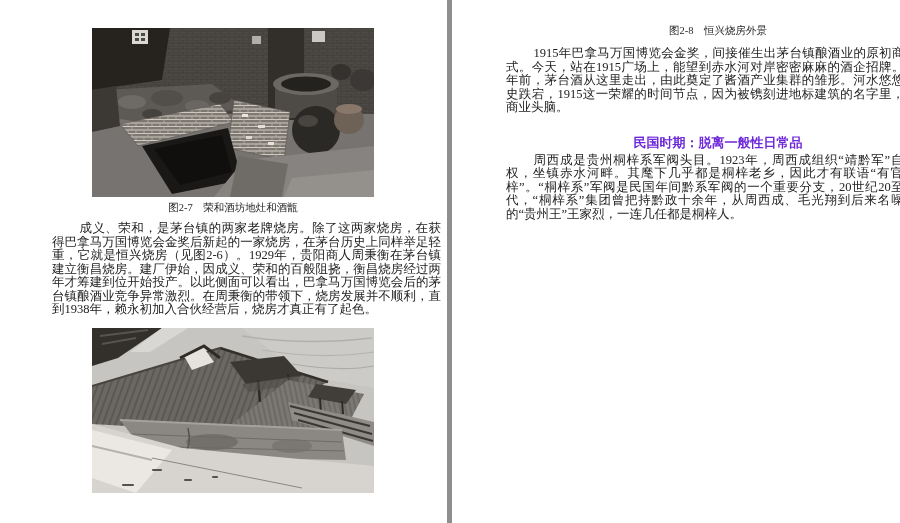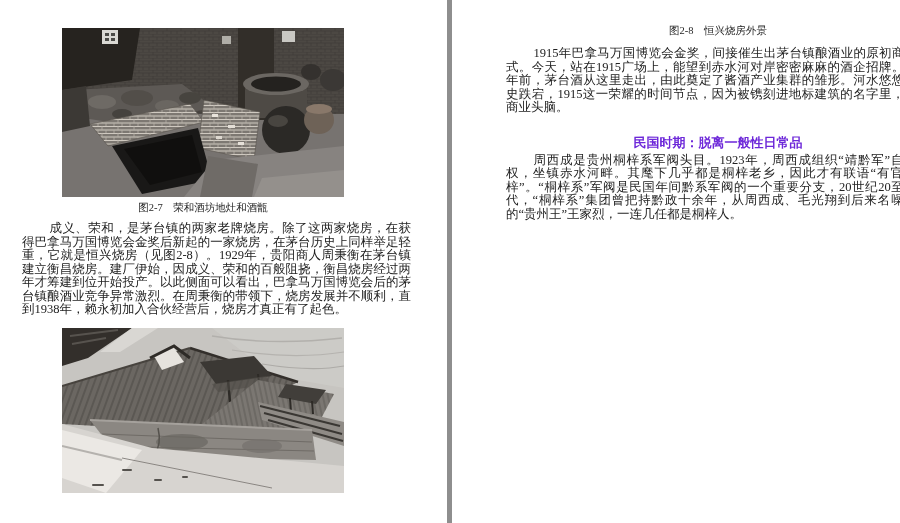--- a/index.html
+++ b/index.html
@@ -1,20 +1,20 @@
 <!DOCTYPE html>
 <html><head>
 <meta charset="utf-8">
 <style>
   html,body{margin:0;padding:0;background:#ffffff;}
   body{width:900px;height:523px;overflow:hidden;
        font-family:"Liberation Serif","DejaVu Serif",serif;color:#1f1f1f;}
   .spread{position:absolute;left:0;top:0;width:900px;height:523px;background:#ffffff;overflow:hidden;}
   .page{position:absolute;top:0;height:523px;box-sizing:border-box;background:#ffffff;}
-  .page-left{left:0;width:510px;padding-left:22px;}
+  .page-left{left:0;width:510px;padding-left:52px;}
   .spine{position:absolute;left:447px;top:0;width:5px;height:523px;background:#8e8e8e;}
   .page-right{left:452px;width:488px;padding:24px 10px 0 54px;}
   .photo{display:block;}
   .photo-top{width:282px;height:169px;margin:28px 0 0 40px;}
   .photo-bottom{width:282px;height:165px;margin:11px 0 0 40px;}
   .figcap{font-size:10.5px;line-height:13px;color:#262626;}
   .figcap-left{width:282px;margin:4px 0 0 40px;text-align:center;}
   .figcap-right{text-align:center;}
   .body-para{font-size:12.5px;line-height:13.5px;text-align:justify;
              text-indent:2.2em;margin:0 0 4.5px 0;color:#222222;}
@@ -91,21 +91,21 @@
 
       <polygon points="50,118 136,100 150,152 80,166" fill="#191817"></polygon>
       <polygon points="62,121 130,107 140,144 88,157" fill="#100f0e"></polygon>
 
       <polygon points="152,132 282,118 282,169 122,169" fill="#878380"></polygon>
       <polygon points="200,150 282,142 282,169 192,169" fill="#94908c"></polygon>
       <polygon points="146,128 196,136 190,169 138,169" fill="#6f6b67"></polygon>
     </svg>
     <div class="figcap figcap-left">图2-7　荣和酒坊地灶和酒甑</div>
 
-    <p class="body-para left-para">成义、荣和，是茅台镇的两家老牌烧房。除了这两家烧房，在获得巴拿马万国博览会金奖后新起的一家烧房，在茅台历史上同样举足轻重，它就是恒兴烧房（见图2-8）。1929年，贵阳商人周秉衡在茅台镇建立衡昌烧房。建厂伊始，因成义、荣和的百般阻挠，衡昌烧房经过两年才筹建到位开始投产。以此侧面可以看出，巴拿马万国博览会后的茅台镇酿酒业竞争异常激烈。在周秉衡的带领下，烧房发展并不顺利，直到1938年，赖永初加入合伙经营后，烧房才真正有了起色。</p>
+    <p class="body-para left-para">成义、荣和，是茅台镇的两家老牌烧房。除了这两家烧房，在获得巴拿马万国博览会金奖后新起的一家烧房，在茅台历史上同样举足轻重，它就是恒兴烧房（见图2-6）。1929年，贵阳商人周秉衡在茅台镇建立衡昌烧房。建厂伊始，因成义、荣和的百般阻挠，衡昌烧房经过两年才筹建到位开始投产。以此侧面可以看出，巴拿马万国博览会后的茅台镇酿酒业竞争异常激烈。在周秉衡的带领下，烧房发展并不顺利，直到1938年，赖永初加入合伙经营后，烧房才真正有了起色。</p>
 
     <svg class="photo photo-bottom" viewBox="0 0 282 165" preserveAspectRatio="none">
       <defs>
         <pattern id="p2tile" width="6" height="6" patternUnits="userSpaceOnUse" patternTransform="rotate(20)">
           <path d="M1 0v6" stroke="#413e3a" stroke-width="1.4" fill="none"></path>
         </pattern>
         <pattern id="p2tileB" width="5" height="5" patternUnits="userSpaceOnUse" patternTransform="rotate(-12)">
           <path d="M1 0v5" stroke="#4a4743" stroke-width="1.2" fill="none"></path>
         </pattern>
       </defs>

